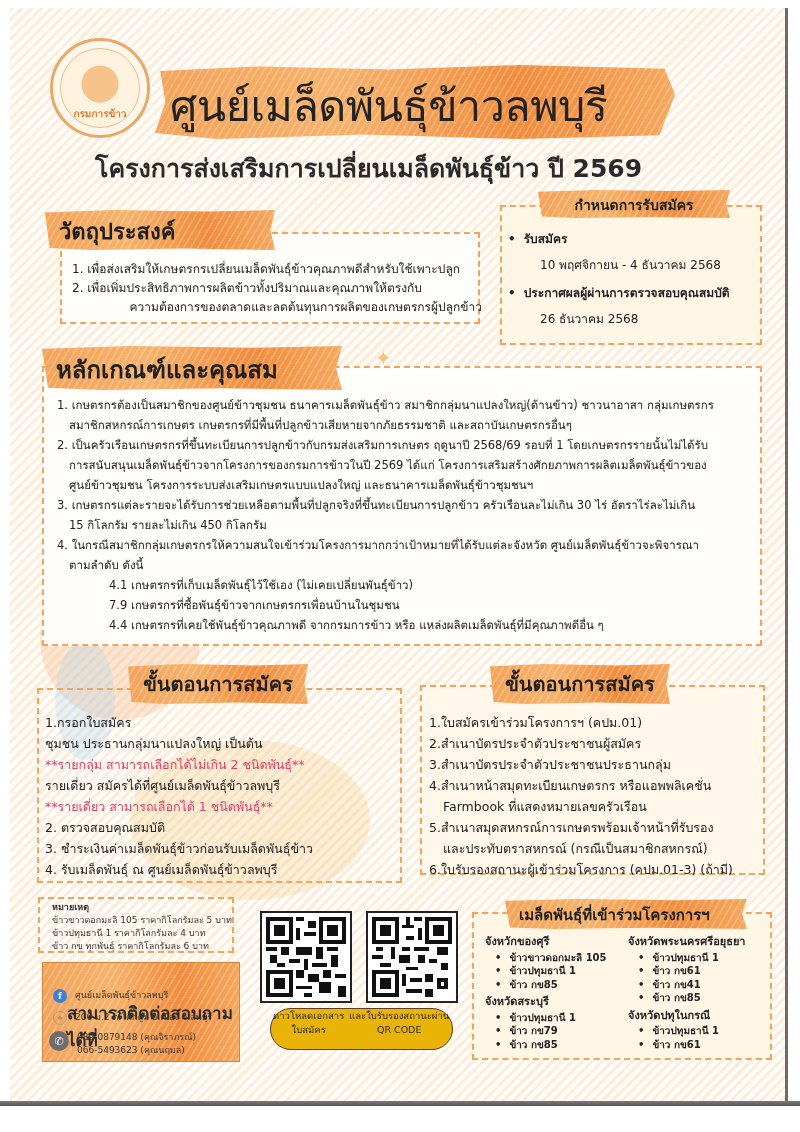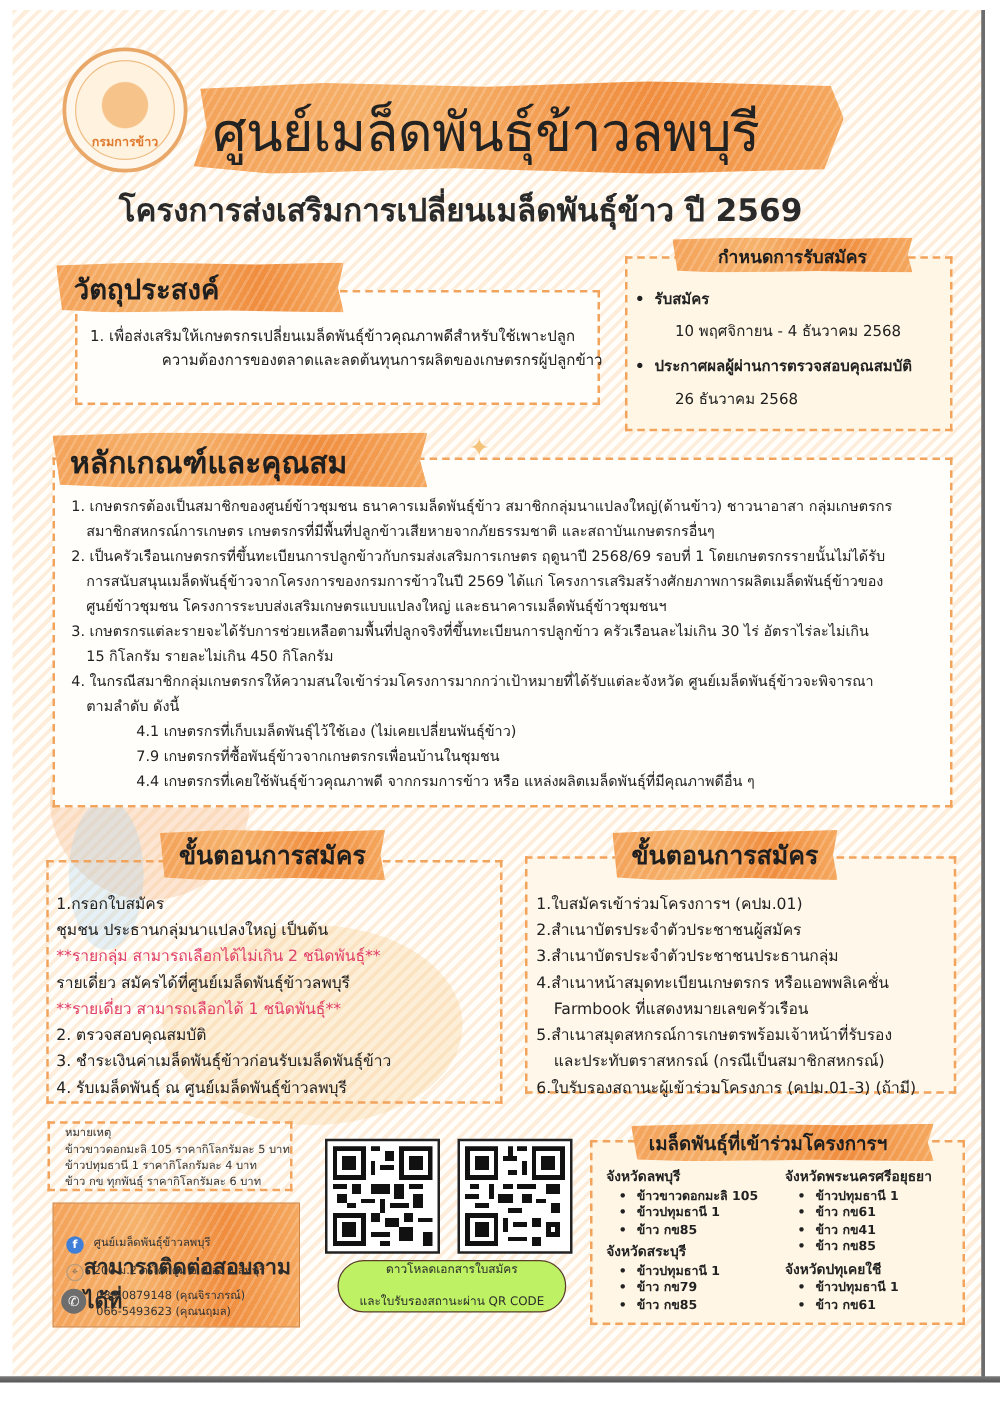--- a/index.html
+++ b/index.html
@@ -94,21 +94,21 @@
   .stepL-list .red { color: #e0416a; }
 
   .stepR-box { left: 420px; top: 685px; width: 345px; height: 190px; background: #fff7ea; }
   .stepR-tag { left: 490px; top: 664px; font-size: 20px; width: 180px; height: 40px; text-align: center; }
   .stepR-list { position: absolute; left: 429px; top: 712px; width: 335px; font-size: 12.5px; line-height: 21px; color: #222; }
   .stepR-list .cont { padding-left: 14px; }
 
   
   .note-box { left: 38px; top: 897px; width: 196px; height: 56px; }
   .note { position: absolute; left: 52px; top: 901px; width: 190px; font-size: 9px; line-height: 13px; color: #333; }
-  .note .head { font-weight: normal; }
+  .note .head { font-weight: bold; }
 
   
   .contact {
     position: absolute; left: 42px; top: 962px; width: 198px; height: 100px;
     border: 1px solid #d4843f;
   }
   .contact .head { position: absolute; left: 24px; top: 4px; font-size: 17px; font-weight: bold; color: #2a2a2a; margin-top: 32px; }
   .contact .row { position: absolute; left: 10px; display: flex; align-items: flex-start; gap: 8px; font-size: 9px; color: #333; line-height: 13px; }
   .icon-circle {
     width: 14px; height: 14px; border-radius: 50%; display: flex; align-items: center; justify-content: center;
@@ -119,23 +119,23 @@
   .phone-icon { background: #6d6d6d; width: 20px; height: 20px; font-size: 11px; }
 
   
   .qr {
     position: absolute; top: 911px; width: 92px; height: 92px; background: #fff;
     border: 2px solid #222; padding: 4px;
   }
   .qr svg { width: 100%; height: 100%; display: block; }
   .qr-caption {
     position: absolute; left: 270px; top: 1008px; width: 183px; height: 42px;
-    background: #bef264; border: 1.5px solid #5a3d2a; border-radius: 21px;
+    background: #eab308; border: 1.5px solid #5a3d2a; border-radius: 21px;
     font-size: 9.5px; line-height: 14px; text-align: center; color: #2a2a2a;
-    display: flex; flex-direction: column; justify-content: space-between;
+    display: flex; flex-direction: row; justify-content: space-between;
   }
 
   
   .var-box { left: 472px; top: 912px; width: 300px; height: 148px; background: #fff6e6; }
   .var-tag { left: 505px; top: 899px; font-size: 15px; width: 242px; height: 30px; text-align: left; }
   .var-col { position: absolute; top: 935px; font-size: 10px; line-height: 13.5px; color: #222; }
   .var-col .prov { font-weight: bold; font-size: 11px; margin-bottom: 2px; }
   .var-col .v { padding-left: 10px; font-weight: bold; }
   .var-col .v::before { content: "•"; margin-right: 8px; }
   .var-col .gap { height: 4px; }
@@ -164,20 +164,21 @@
   </div>
 </div>
 <div class="title-banner orange-brush"></div>
 <div class="title-text">ศูนย์เมล็ดพันธุ์ข้าวลพบุรี</div>
 <div class="subtitle">โครงการส่งเสริมการเปลี่ยนเมล็ดพันธุ์ข้าว ปี 2569</div>
 
 <div class="dash-box obj-box"></div>
 <div class="section-tag obj-tag orange-brush">วัตถุประสงค์โครงการ</div>
 <div class="obj-list">
   <div class="item">1. เพื่อส่งเสริมให้เกษตรกรเปลี่ยนเมล็ดพันธุ์ข้าวคุณภาพดีสำหรับใช้เพาะปลูก</div>
+  <div class="item">2. เพื่อเพิ่มประสิทธิภาพการผลิตข้าวทั้งปริมาณและคุณภาพให้ตรงกับ</div>
   <div class="item cont">ความต้องการของตลาดและลดต้นทุนการผลิตของเกษตรกรผู้ปลูกข้าว</div>
 </div>
 
 <div class="dash-box sched-box stripe"></div>
 <div class="section-tag sched-tag orange-brush">กำหนดการรับสมัคร</div>
 <div class="sched-content">
   <div class="bullet">
       <span>•</span>
       <span>รับสมัคร</span>
     </div>
@@ -333,33 +334,33 @@
   </svg>
 </div>
 <div class="qr-caption">
   <div>ดาวโหลดเอกสารใบสมัคร</div>
   <div>และใบรับรองสถานะผ่าน QR CODE</div>
 </div>
 
 <div class="dash-box var-box stripe"></div>
 <div class="section-tag var-tag orange-brush">เมล็ดพันธุ์ที่เข้าร่วมโครงการฯ</div>
 <div class="var-col" style="left:485px;">
-  <div class="prov">จังหวัดลพบุรี</div>
+  <div class="prov">จังหวักของศุรี</div>
   <div class="v">ข้าวขาวดอกมะลิ 105</div>
   <div class="v">ข้าวปทุมธานี 1</div>
   <div class="v">ข้าว กข85</div>
   <div class="gap"></div>
   <div class="prov">จังหวัดสระบุรี</div>
   <div class="v">ข้าวปทุมธานี 1</div>
   <div class="v">ข้าว กข79</div>
   <div class="v">ข้าว กข85</div>
 </div>
 <div class="var-col" style="left:628px;">
   <div class="prov">จังหวัดพระนครศรีอยุธยา</div>
   <div class="v">ข้าวปทุมธานี 1</div>
   <div class="v">ข้าว กข61</div>
   <div class="v">ข้าว กข41</div>
   <div class="v">ข้าว กข85</div>
   <div class="gap"></div>
-  <div class="prov">จังหวัดปทุเคยใชี</div>
+  <div class="prov">จังหวัดปทุในกรณี</div>
   <div class="v">ข้าวปทุมธานี 1</div>
   <div class="v">ข้าว กข61</div>
 </div>
 
 </body></html>

